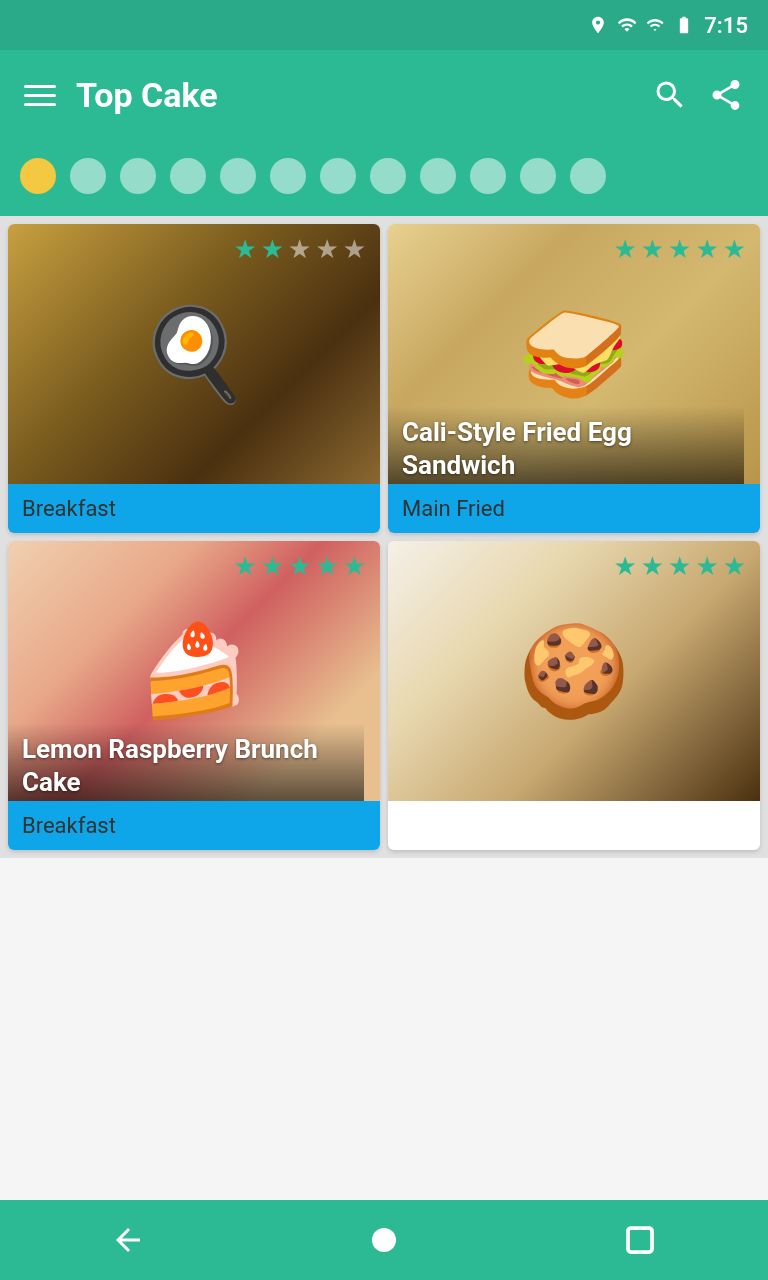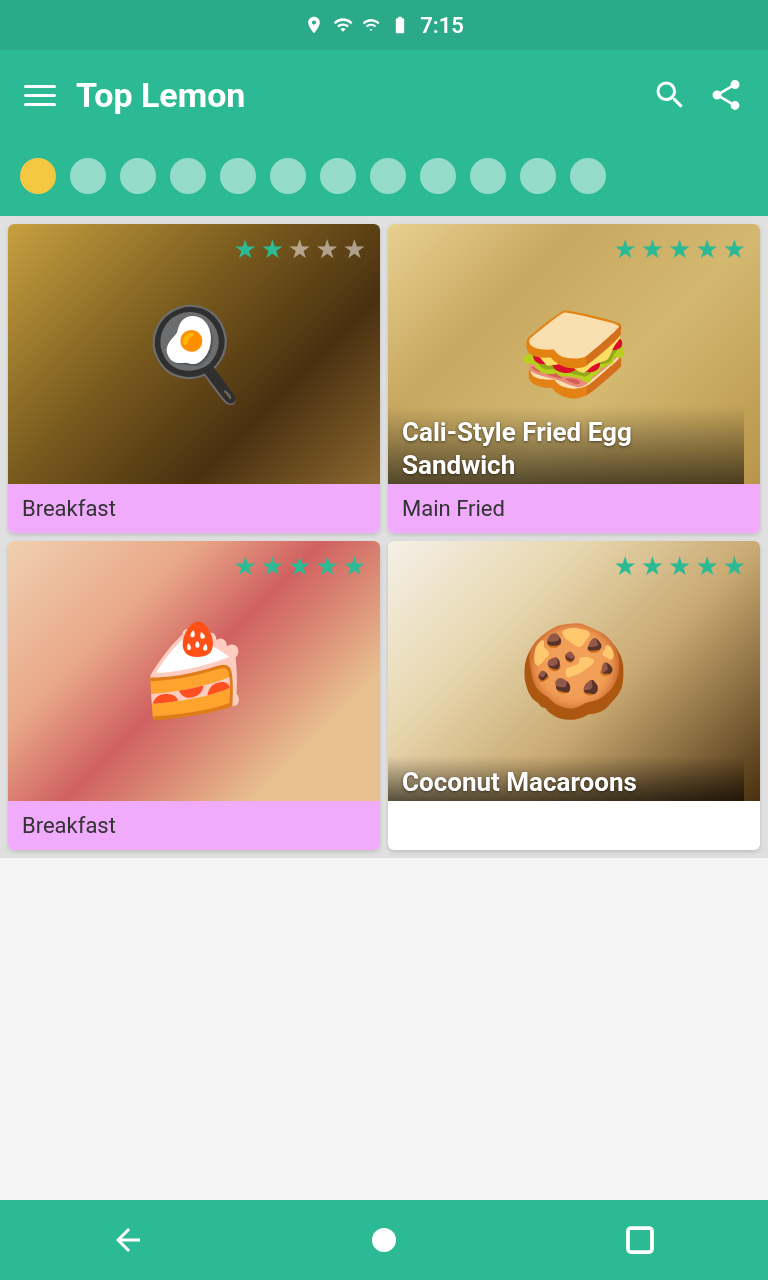--- a/index.html
+++ b/index.html
@@ -12,21 +12,21 @@
       overflow-x: hidden;
     }
 
     
     .status-bar {
       width: 100%;
       height: 50px;
       background: #2baa8a;
       display: flex;
       align-items: center;
-      justify-content: center;
+      justify-content: flex-end;
       padding: 16px 20px;
       gap: 12px;
     }
     .status-bar .time {
       color: white;
       font-size: 22px;
       font-weight: 600;
     }
     .status-icons {
       display: flex;
@@ -152,21 +152,21 @@
       background: linear-gradient(transparent, rgba(0,0,0,0.6));
     }
     .card-title {
       color: white;
       font-size: 26px;
       font-weight: 700;
       line-height: 1.25;
       text-shadow: 0 1px 3px rgba(0,0,0,0.5);
     }
     .card-category {
-      background: #f0abfc;
+      background: #0ea5e9;
       padding: 12px 14px;
       font-size: 22px;
       color: #333;
       font-weight: 400;
     }
 
     
     .bottom-nav {
       width: 100%;
       height: 80px;
@@ -228,21 +228,21 @@
 
 <div class="app-bar">
   <div class="app-bar-left">
     <button class="icon-btn">
       <div class="hamburger-lines">
         <span></span>
           <span></span>
           <span></span>
       </div>
     </button>
-    <span class="app-bar-title">Top Lemon</span>
+    <span class="app-bar-title">Top Cake</span>
   </div>
   <div class="app-bar-right">
     <button class="icon-btn">
       <svg width="36" height="36" viewBox="0 0 24 24" fill="white">
         <path d="M15.5 14h-.79l-.28-.27A6.47 6.47 0 0 0 16 9.5 6.5 6.5 0 1 0 9.5 16c1.61 0 3.09-.59 4.23-1.57l.27.28v.79l5 4.99L20.49 19l-4.99-5zm-6 0C7.01 14 5 11.99 5 9.5S7.01 5 9.5 5 14 7.01 14 9.5 11.99 14 9.5 14z"></path>
       </svg>
     </button>
     <button class="icon-btn">
       <svg width="36" height="36" viewBox="0 0 24 24" fill="white">
         <path d="M18 16.08c-.76 0-1.44.3-1.96.77L8.91 12.7c.05-.23.09-.46.09-.7s-.04-.47-.09-.7l7.05-4.11c.54.5 1.25.81 2.04.81 1.66 0 3-1.34 3-3s-1.34-3-3-3-3 1.34-3 3c0 .24.04.47.09.7L8.04 9.81C7.5 9.31 6.79 9 6 9c-1.66 0-3 1.34-3 3s1.34 3 3 3c.79 0 1.5-.31 2.04-.81l7.12 4.16c-.05.21-.08.43-.08.65 0 1.61 1.31 2.92 2.92 2.92s2.92-1.31 2.92-2.92-1.31-2.92-2.92-2.92z"></path>
@@ -305,37 +305,37 @@
       <div class="food-img food-3">
         <span style="font-size:90px;">🍰</span>
       </div>
       <div class="stars-overlay">
         <span class="star filled">★</span>
           <span class="star filled">★</span>
           <span class="star filled">★</span>
           <span class="star filled">★</span>
           <span class="star filled">★</span>
       </div>
+      <div class="card-title-overlay">
+        <div class="card-title">Lemon Raspberry Brunch Cake</div>
+      </div>
     </div>
     <div class="card-category">Breakfast</div>
   </div>
     <div class="card">
     <div class="card-image-wrap">
       <div class="food-img food-4">
         <span style="font-size:90px;">🍪</span>
       </div>
       <div class="stars-overlay">
         <span class="star filled">★</span>
           <span class="star filled">★</span>
           <span class="star filled">★</span>
           <span class="star filled">★</span>
           <span class="star half">★</span>
-      </div>
-      <div class="card-title-overlay">
-        <div class="card-title">Coconut Macaroons</div>
       </div>
     </div>
   </div>
   </div>
 
 <div style="height:80px;"></div>
 
 <div class="bottom-nav">
   <button class="nav-btn">
     <svg width="36" height="36" viewBox="0 0 24 24" fill="white">

